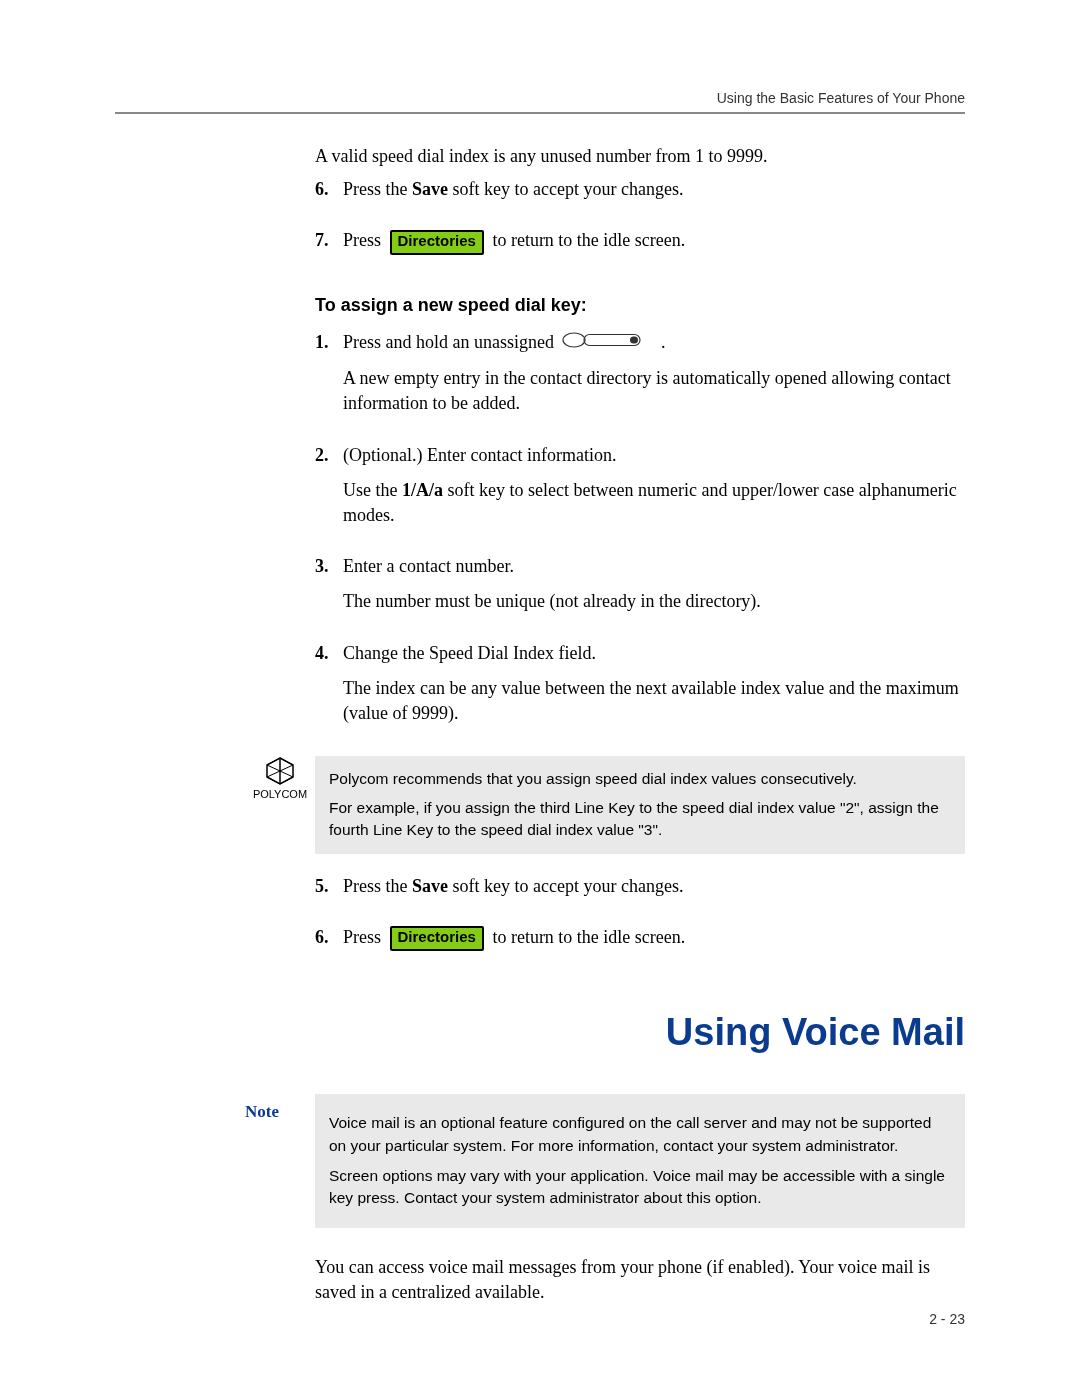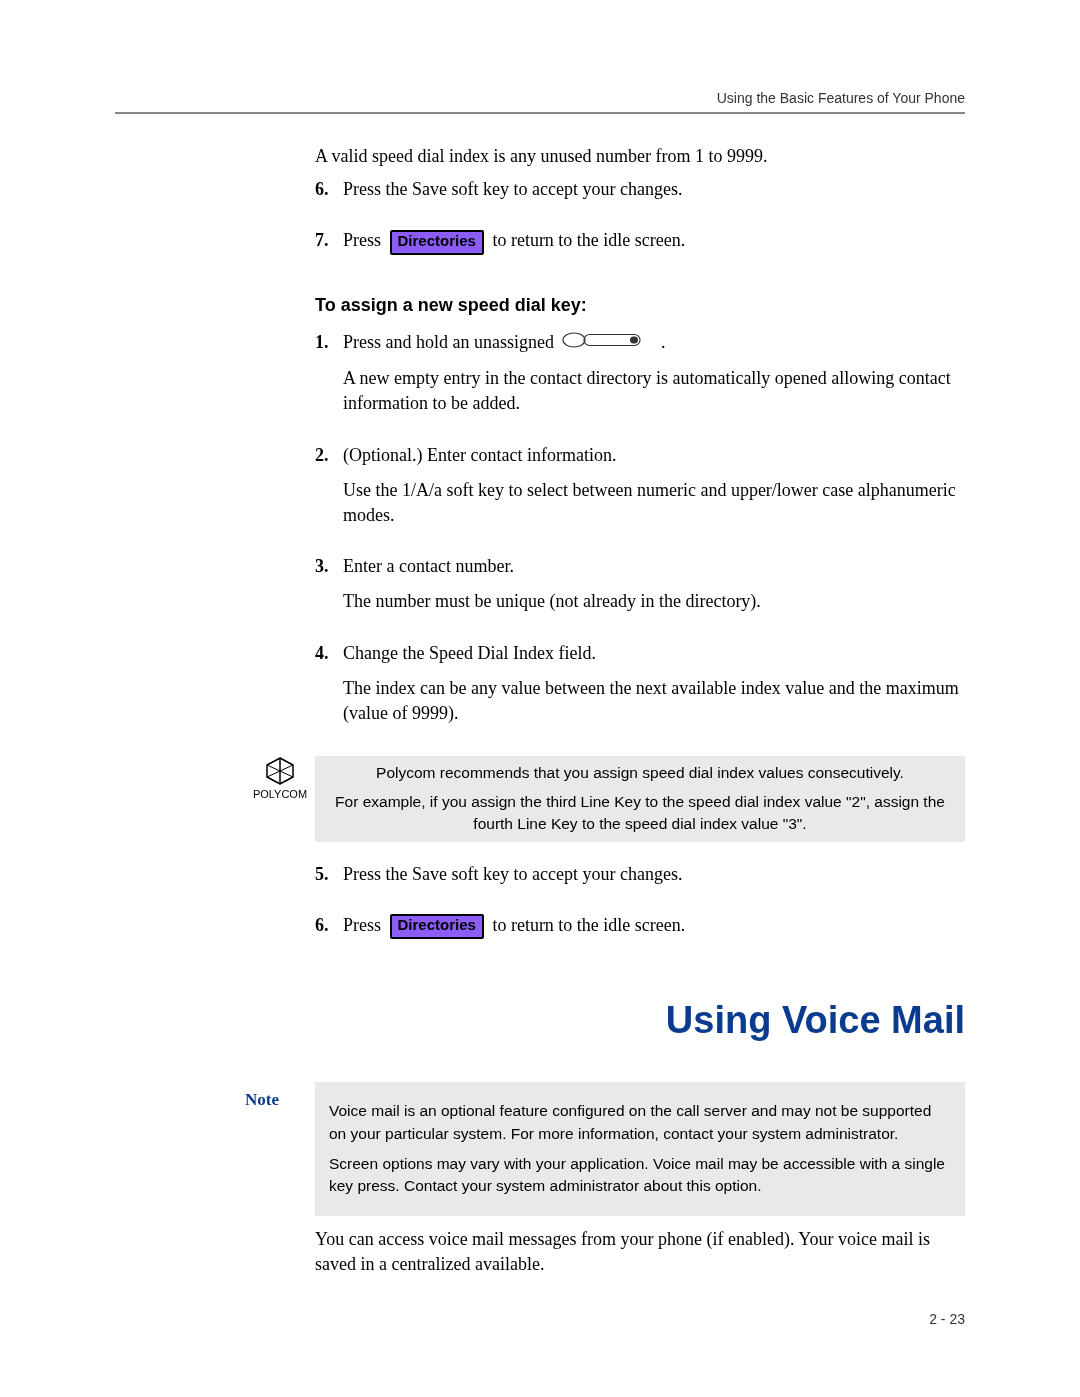--- a/index.html
+++ b/index.html
@@ -61,21 +61,21 @@
     display: inline-block;
     border: 2px solid #000;
     border-radius: 2px;
     padding: 0 6px 3px 6px;
     font-family: Arial, Helvetica, sans-serif;
     font-weight: bold;
     font-size: 15px;
     line-height: 18px;
     vertical-align: middle;
     margin: 0 4px;
-    background: #8b5cf6;
+    background: #84cc16;
   }
   .subhead {
     font-family: Arial, Helvetica, sans-serif;
     font-weight: bold;
     font-size: 18px;
     margin: 30px 0 14px 0;
   }
   .line-key-icon {
     display: inline-block;
     vertical-align: middle;
@@ -93,42 +93,41 @@
     font-size: 11px;
     color: #000;
   }
   .callout .icon-col svg {
     display: block;
     margin: 0 auto 2px auto;
   }
   .callout .box {
     flex: 1;
     background: #e9e9e9;
-    padding: 6px 14px;
+    padding: 12px 14px;
     font-family: Arial, Helvetica, sans-serif;
     font-size: 15.5px;
     line-height: 1.45;
-    text-align: center;
   }
   .callout .box p {
     margin: 0 0 6px 0;
   }
   .callout .box p:last-child { margin-bottom: 0; }
   .section-title {
     font-family: Arial, Helvetica, sans-serif;
     font-weight: bold;
     font-size: 38px;
     color: #0a3b8f;
     margin: 50px 0 40px -65px;
     text-align: right;
   }
   .note-row {
     display: flex;
     margin-left: -70px;
-    margin-bottom: 11px;
+    margin-bottom: 27px;
   }
   .note-row .note-label {
     flex: 0 0 70px;
     font-family: Georgia, serif;
     font-weight: bold;
     color: #0a3b8f;
     font-size: 17px;
     padding-top: 8px;
     text-align: left;
   }
@@ -143,21 +142,21 @@
   .note-row .note-box p { margin: 0 0 8px 0; }
   .note-row .note-box p:last-child { margin-bottom: 0; }
   .pagenum {
     position: absolute;
     bottom: 70px;
     right: 115px;
     font-family: Arial, Helvetica, sans-serif;
     font-size: 14px;
     color: #333;
   }
-  b { font-weight: normal; }
+  b { font-weight: bold; }
 </style>
 </head>
 <body>
 
 <div class="page">
 
   <div class="running-head">Using the Basic Features of Your Phone</div>
   <hr class="rule">
 
   <div class="content-col">

